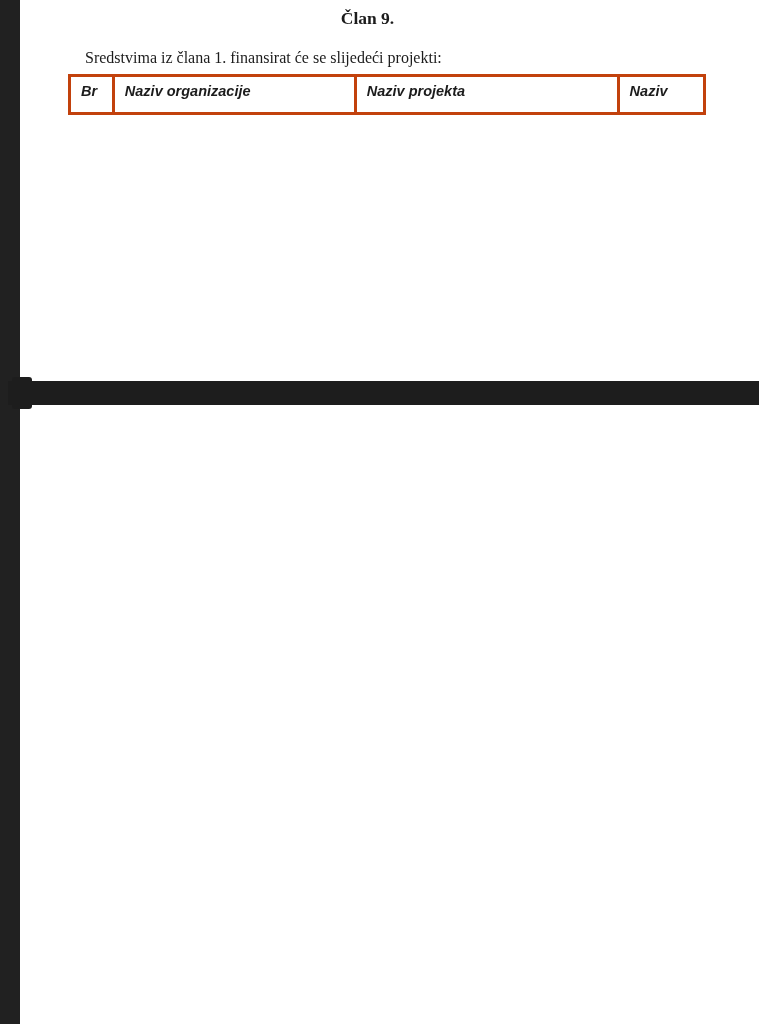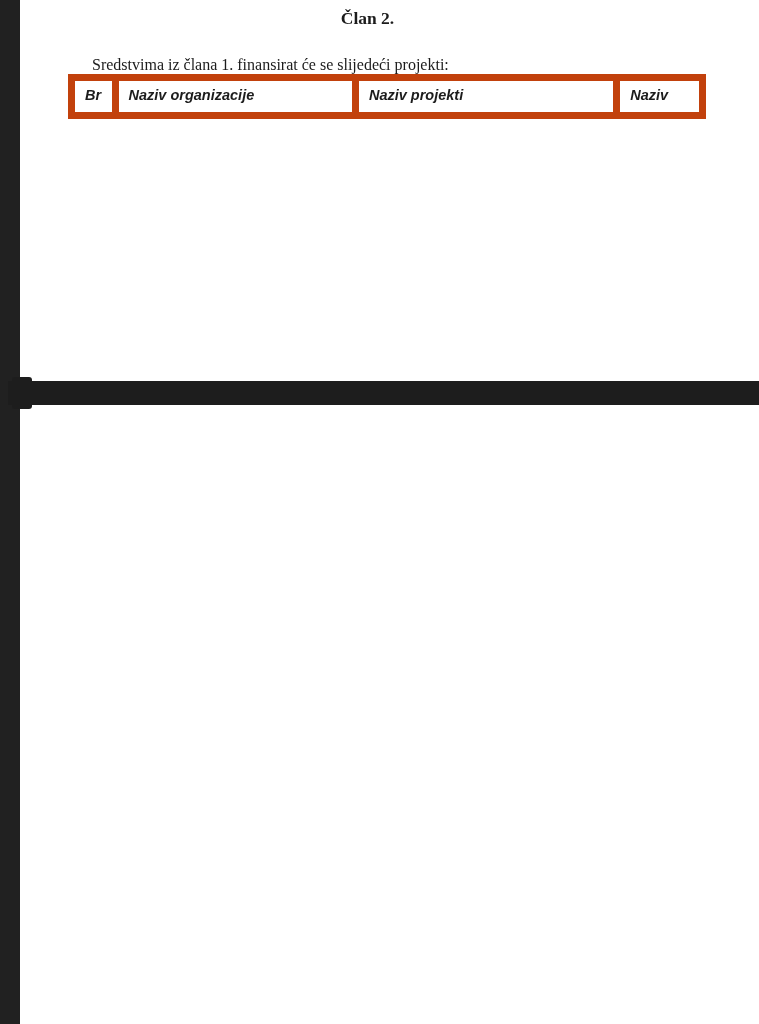--- a/index.html
+++ b/index.html
@@ -5,55 +5,55 @@
   html,body{margin:0;padding:0;background:#ffffff;}
   .page{position:relative;width:759px;height:1024px;background:#ffffff;overflow:hidden;
         font-family:"Liberation Sans",sans-serif;color:#1c1c1c;}
   
   .bar-v{position:absolute;left:0;top:0;width:20px;height:1024px;background:#212121;}
   .bar-h{position:absolute;left:8px;right:0;top:381px;height:24px;background:#1d1d1d;}
   .bar-j{position:absolute;left:12px;top:377px;width:20px;height:32px;background:#1d1d1d;border-radius:3px;}
   
   .title{position:absolute;top:8px;left:0;right:24px;margin:0;text-align:center;
          font-family:"Liberation Serif",serif;font-size:17.5px;font-weight:bold;}
-  .intro{position:absolute;top:40px;left:76px;margin:16px;
+  .intro{position:absolute;top:40px;left:76px;margin:9px;
          font-family:"Liberation Serif",serif;font-size:16px;}
   
   table{border-collapse:collapse;position:absolute;table-layout:fixed;background:#fff;}
   .t1{left:68px;top:74px;width:638px;}
   .t2{left:75px;top:496px;width:636px;}
-  th,td{border:7px solid #c2410c;overflow:hidden;}
+  th,td{border:3px solid #c2410c;overflow:hidden;}
   th{font-size:14.5px;font-style:italic;font-weight:bold;text-align:left;
      vertical-align:top;padding:6px 6px 2px 10px;}
   .t1 thead tr{height:38px;}
 </style>
 </head>
 <body>
 
 <div class="page">
 
   <div class="bar-v"></div>
   <div class="bar-h"></div>
   <div class="bar-j"></div>
 
-  <h1 class="title">Član 2.</h1>
+  <h1 class="title">Član 9.</h1>
   <p class="intro">Sredstvima iz člana 1. finansirat će se slijedeći projekti:</p>
 
   <table class="t1">
     <colgroup>
       <col style="width:6.9%">
         <col style="width:38.1%">
         <col style="width:41.4%">
         <col style="width:13.6%">
     </colgroup>
     <thead>
       <tr>
         <th>Br</th>
         <th>Naziv organizacije</th>
-        <th>Naziv projekti</th>
+        <th>Naziv projekta</th>
         <th>Naziv</th>
       </tr>
     </thead>
     <tbody id="tbody1"></tbody>
   </table>
 
   <table class="t2">
     <colgroup>
       <col style="width:6.9%">
         <col style="width:38.1%">

